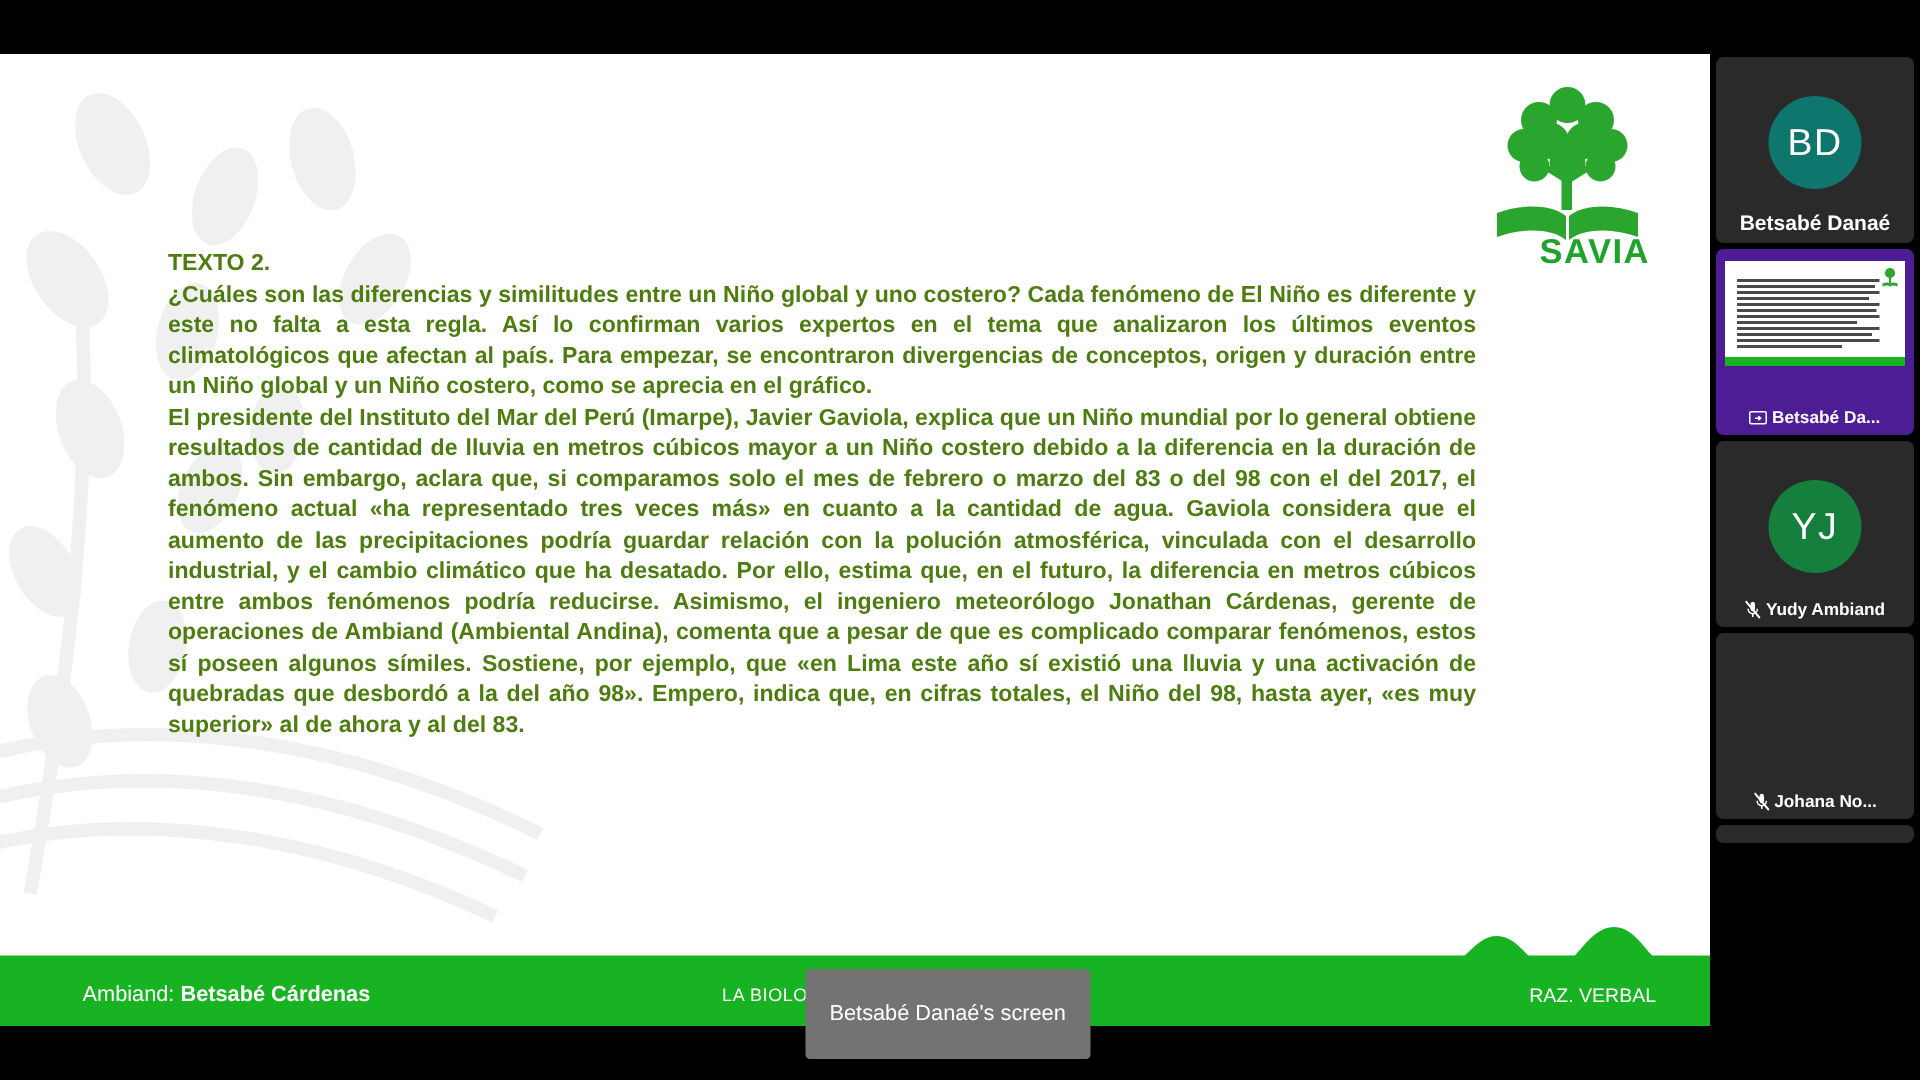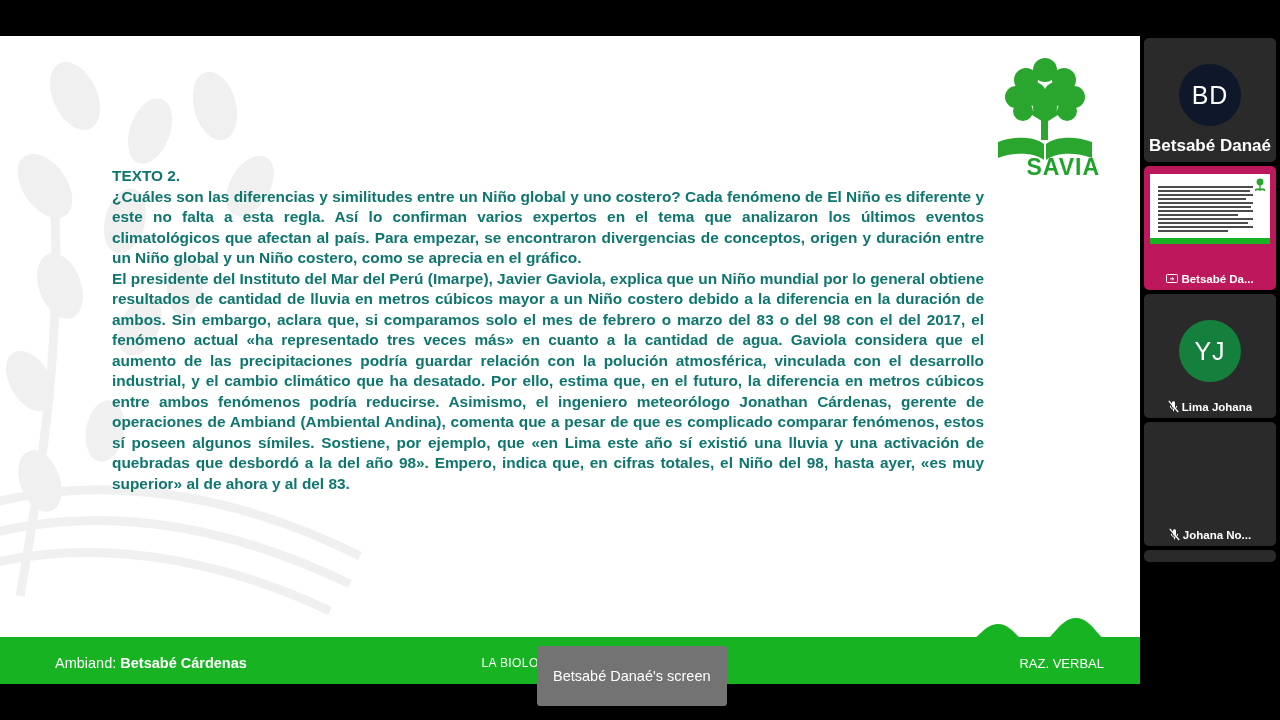--- a/index.html
+++ b/index.html
@@ -56,21 +56,21 @@
     font-weight: bold;
     letter-spacing: 1px;
     font-family: "Liberation Sans", sans-serif;
   }
 
   .text-block {
     position: absolute;
     left: 112px;
     top: 130px;
     width: 872px;
-    color: #0f766e;
+    color: #4d7c0f;
     font-size: 15.4px;
     line-height: 20.5px;
     font-weight: bold;
     text-align: justify;
     font-family: "Liberation Sans", sans-serif;
   }
   .text-title {
     margin: 0 0 2px 0;
     font-size: 15.4px;
     font-weight: bold;
@@ -176,21 +176,21 @@
     letter-spacing: 1px;
     font-family: "Liberation Sans", sans-serif;
   }
   .tile-name {
     position: absolute;
     left: 0;
     right: 0;
     bottom: 6px;
     text-align: center;
     color: #ffffff;
-    font-size: 17px;
+    font-size: 14px;
     font-weight: bold;
     font-family: "Liberation Sans", sans-serif;
     white-space: nowrap;
     overflow: hidden;
     text-overflow: ellipsis;
     padding: 0 3px;
     box-sizing: border-box;
   }
   .tile-name-row {
     position: absolute;
@@ -219,21 +219,21 @@
     flex: 0 0 auto;
   }
   .share-icon {
     width: 12px;
     height: 11px;
     flex: 0 0 auto;
   }
 
   
   .tile-share {
-    background: #be185d;
+    background: #4c1d95;
   }
   .thumb {
     position: absolute;
     left: 6px;
     top: 8px;
     width: 120px;
     height: 70px;
     background: #ffffff;
     overflow: hidden;
   }
@@ -336,21 +336,21 @@
     </div>
     <div class="footer-center">LA BIOLOGÍA TE HARÁ LIBRE</div>
     <div class="footer-right">RAZ. VERBAL</div>
   </div>
 
   <div class="share-label">Betsabé Danaé's screen</div>
 
   <div class="rail">
 
     <div class="tile">
-      <div class="avatar" style="background:#0f172a">BD</div>
+      <div class="avatar" style="background:#0f766e">BD</div>
       <div class="tile-name">Betsabé Danaé</div>
     </div>
 
     <div class="tile tile-share">
       <div class="thumb">
         <div class="thumb-lines">
           <i style="width:95px"></i>
             <i style="width:92px"></i>
             <i style="width:95px"></i>
             <i style="width:88px"></i>
@@ -382,21 +382,21 @@
 
     <div class="tile">
       <div class="avatar" style="background:#15803d">YJ</div>
       <div class="tile-name-row">
         <svg class="mic-off" viewBox="0 0 11 13">
           <path d="M5.5 1.2 C4.6 1.2 4 1.9 4 2.7 L4 6 C4 6.8 4.6 7.5 5.5 7.5 C6.4 7.5 7 6.8 7 6 L7 2.7 C7 1.9 6.4 1.2 5.5 1.2 Z" fill="#ffffff"></path>
           <path d="M2.4 5.9 C2.4 7.7 3.8 9.1 5.5 9.1 C7.2 9.1 8.6 7.7 8.6 5.9" stroke="#ffffff" fill="none" stroke-width="1"></path>
           <path d="M5.5 9.1 L5.5 11.3" stroke="#ffffff" stroke-width="1"></path>
           <path d="M0.8 0.8 L10.2 12" stroke="#ffffff" stroke-width="1.3"></path>
         </svg>
-        <span class="nm">Lima Johana</span>
+        <span class="nm">Yudy Ambiand</span>
       </div>
     </div>
 
     <div class="tile">
       <div class="tile-name-row">
         <svg class="mic-off" viewBox="0 0 11 13">
           <path d="M5.5 1.2 C4.6 1.2 4 1.9 4 2.7 L4 6 C4 6.8 4.6 7.5 5.5 7.5 C6.4 7.5 7 6.8 7 6 L7 2.7 C7 1.9 6.4 1.2 5.5 1.2 Z" fill="#ffffff"></path>
           <path d="M2.4 5.9 C2.4 7.7 3.8 9.1 5.5 9.1 C7.2 9.1 8.6 7.7 8.6 5.9" stroke="#ffffff" fill="none" stroke-width="1"></path>
           <path d="M5.5 9.1 L5.5 11.3" stroke="#ffffff" stroke-width="1"></path>
           <path d="M0.8 0.8 L10.2 12" stroke="#ffffff" stroke-width="1.3"></path>

